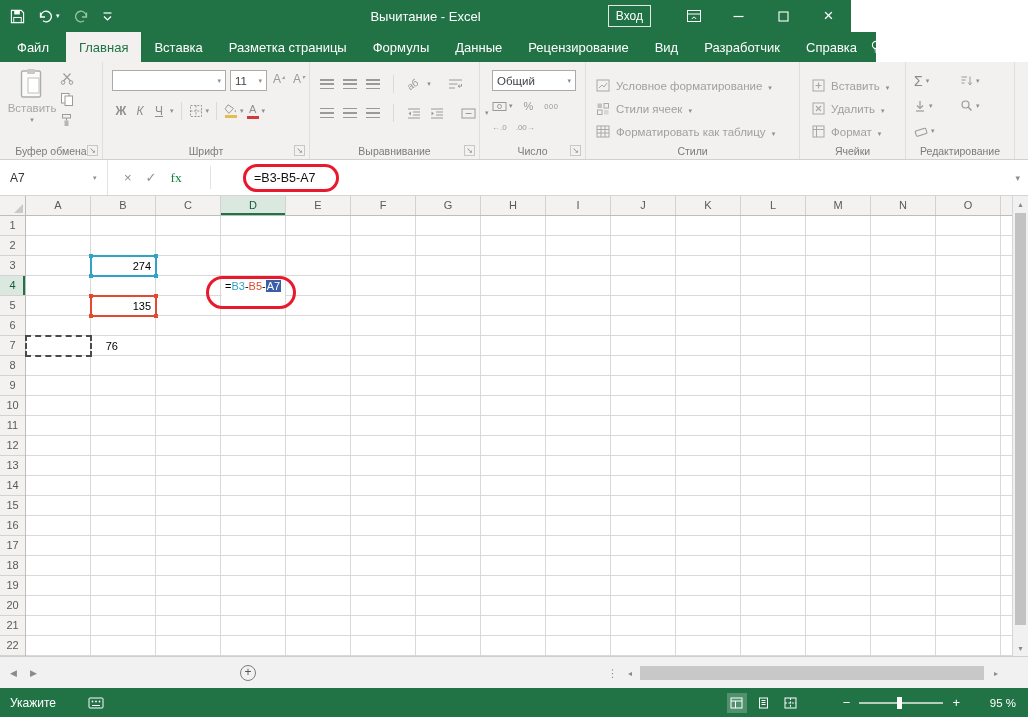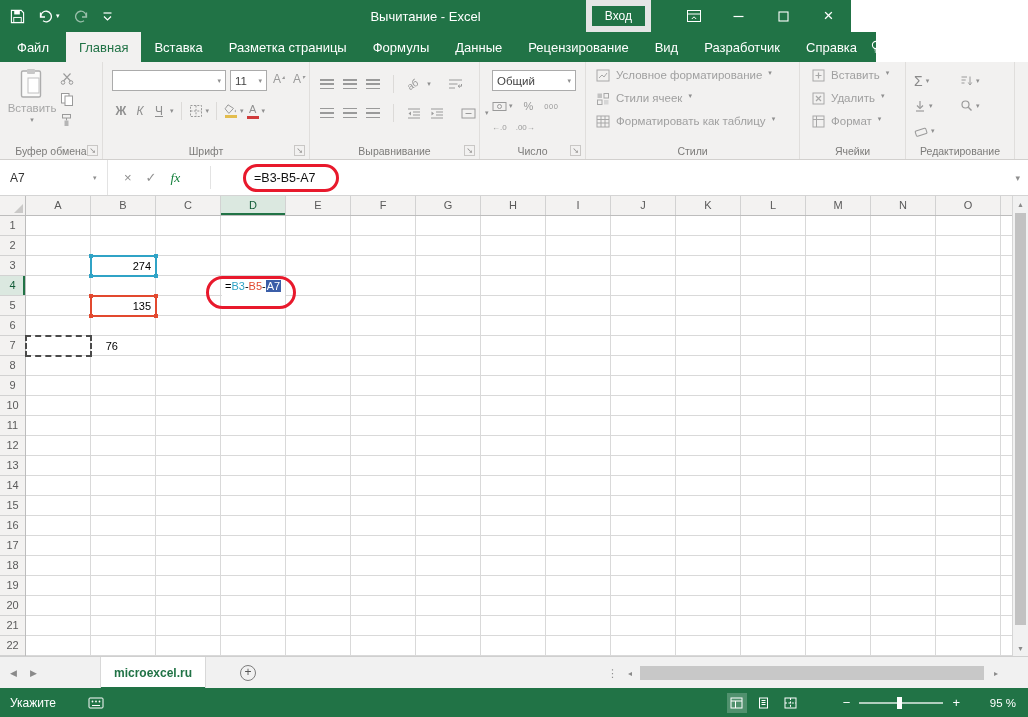--- a/index.html
+++ b/index.html
@@ -8,21 +8,21 @@
   svg{display:block}
 
   
   #titlebar{position:absolute;top:0;left:0;width:851px;height:32px;background:var(--excel_green,#217346);color:#fff}
   .qat{position:absolute;left:10px;top:0;height:32px;display:flex;align-items:center;gap:13px}
   .qicon{display:flex;align-items:center;gap:2px}
   .qicon .mini{font-size:7px;color:#fff}
   .dim{opacity:.55}
   #title{position:absolute;left:50%;top:0;height:32px;transform:translateX(-50%);display:flex;align-items:center;font-size:13px;white-space:nowrap}
   .tb-right{position:absolute;right:0;top:0;height:32px;display:flex;align-items:center}
-  .signin{border:6px solid #e5e5e5;font-size:12px;padding:3px 13px;margin-right:20px;cursor:default}
+  .signin{border:1px solid #e5e5e5;font-size:12px;padding:3px 7px;margin-right:20px;cursor:default}
   .winbtn{width:45px;height:32px;display:flex;align-items:center;justify-content:center}
   .winbtn.close{font-size:17px;font-weight:400}
 
   
   #tabsrow{position:absolute;top:32px;left:0;width:876px;height:30px;background:var(--excel_green,#217346);display:flex;align-items:stretch;color:#fff;font-size:13px}
   .tab{display:flex;align-items:center;padding:0 13px;white-space:nowrap}
   .tab.file{padding:0 17px}
   .tab.active{background:#f2f1f0;color:var(--excel_green,#217346)}
   .tabs-right{margin-left:auto;display:flex;align-items:center;gap:30px;padding-right:16px}
   .tr-item{display:flex;align-items:center;gap:6px}
@@ -54,33 +54,33 @@
   .afont{display:flex;align-items:flex-start;gap:1px;color:#9a9a9a}
   .afont b{font-size:12px;font-weight:400}
   .afont .tri{font-size:6px;margin-top:1px;color:#9a9a9a}
   .fc{display:flex;flex-direction:column;align-items:center;color:#8f8f8f;font-size:11px;line-height:11px}
   .bar{display:block;width:12px;height:3px;margin-top:1px}
   .bar.red{background:#d03b3b}.bar.yel{background:#e3bd4e}
   .t000{font-size:7.5px;color:#9a9a9a;letter-spacing:.5px}
   .pct{font-size:11px;color:#9a9a9a}
   .st-rows{position:absolute;left:10px;top:7px}
   .ce-rows{position:absolute;left:12px;top:7px}
-  .rib-row{display:flex;align-items:flex-start;gap:6px;height:23px;font-size:11.5px;color:#a0a0a0;white-space:nowrap}
+  .rib-row{display:flex;align-items:flex-end;gap:6px;height:23px;font-size:11.5px;color:#a0a0a0;white-space:nowrap}
   .ed-c1{position:absolute;left:8px;top:6px}
   .ed-c2{position:absolute;left:54px;top:6px}
   .ed-row{display:flex;align-items:center;gap:3px;height:25px}
   .sigma{font-size:14px;color:#8a8a8a}
 
   
   #fbar{position:absolute;top:160px;left:0;width:1028px;height:36px;background:#fff;border-bottom:1px solid #d4d4d4}
   .namebox{position:absolute;left:0;top:0;width:108px;height:35px;border-right:1px solid #e3e3e3;display:flex;align-items:center;padding-left:10px;color:#333;font-size:12px}
   .namebox .dd{position:absolute;left:93px}
   .fbtns{position:absolute;left:118px;top:0;height:35px;display:flex;align-items:center;gap:14px;padding-left:6px}
   .fbtn{color:#8f8f8f;font-size:13px}
-  .fx{font-family:"Liberation Serif",serif;font-style:italic;font-size:13.5px;color:#15803d}
+  .fx{font-family:"Liberation Serif",serif;font-size:13.5px;color:#15803d}
   .fsep{position:absolute;left:210px;top:6px;height:23px;width:1px;background:#e3e3e3}
   .ftext{position:absolute;left:214px;top:0;height:35px;display:flex;align-items:center;padding-left:40px;font-size:12.5px;color:#111}
   .fchev{position:absolute;right:8px;top:0;height:35px;display:flex;align-items:center;color:#8f8f8f;font-size:9px}
 
   
   #sheet{position:absolute;top:196px;left:0;width:1012px;height:460px;background:#fff}
   .corner{position:absolute;left:0;top:0;width:26px;height:20px;background:#f3f2f1;border-right:1px solid #bdbdbd;border-bottom:1px solid #bdbdbd}
   .corner::after{content:"";position:absolute;right:2px;bottom:2px;border-left:9px solid transparent;border-bottom:9px solid #cac9c8}
   .colhdrs{position:absolute;left:26px;top:0;width:986px;height:20px;display:flex;background:#f3f2f1;border-bottom:1px solid #bdbdbd}
   .colh{width:65px;flex:none;text-align:center;font-size:11px;color:#5a5a5a;line-height:19px;border-right:1px solid #d2d2d2}
@@ -594,21 +594,20 @@
 
 <div id="vscroll">
   <div class="sarr">▲</div>
   <div id="vthumb"></div>
   <div class="sarr bottom">▼</div>
 </div>
 
 <div id="tabstrip">
   <span class="navarr" style="left:10px">◀</span>
   <span class="navarr" style="left:30px">▶</span>
-  <div class="sheettab">microexcel.ru</div>
   <div class="addsheet">+</div>
   <span class="splitdots">⋮</span>
   <span class="hs-larr">◂</span>
   <div id="hthumb"></div>
   <span class="hs-rarr">▸</span>
 </div>
 
 <div id="statusbar">
   <span class="sb-mode">Укажите</span>
   <span class="sb-macro">

